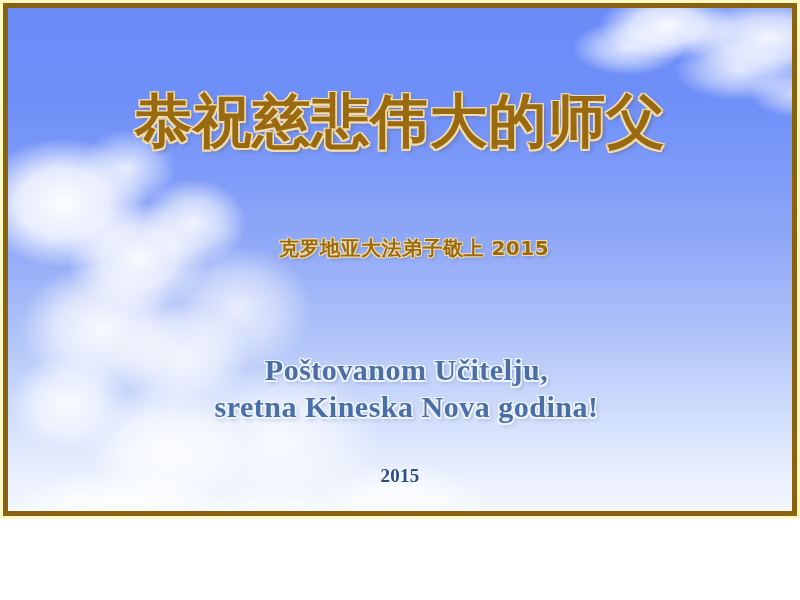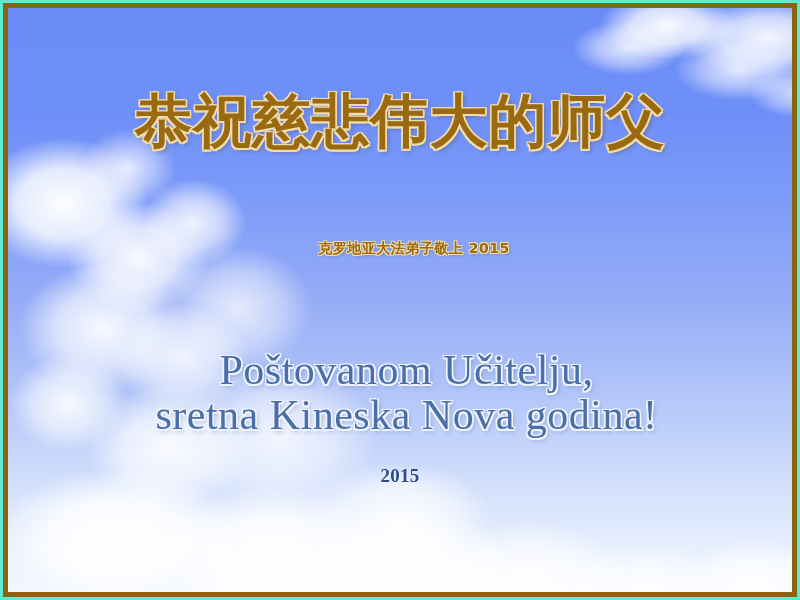--- a/index.html
+++ b/index.html
@@ -4,22 +4,22 @@
 <style>
   html, body {
     margin: 0;
     padding: 0;
     background: #ffffff;
   }
 
   #card {
     position: relative;
     width: 800px;
-    height: 600px;
-    background: #5eead4;
+    height: 519px;
+    background: #fef9c3;
     box-sizing: border-box;
     padding: 3px;
     overflow: hidden;
     font-family: "Liberation Sans", sans-serif;
   }
 
   
   #frame {
     position: absolute;
     left: 3px;
@@ -126,58 +126,58 @@
   #cn-line-2 { top: 148px; }
 
   #cn-signature {
     position: absolute;
     left: 0;
     right: 0;
     top: 228px;
     color: #9a6a10;
     font-family: "DejaVu Sans", "Liberation Sans", sans-serif;
     font-weight: bold;
-    font-size: 14px;
+    font-size: 20px;
     line-height: 24px;
     letter-spacing: 0.5px;
     white-space: nowrap;
     text-shadow:
       -1px -1px 0 #f0dcae,
        1px -1px 0 #f0dcae,
       -1px  1px 0 #f0dcae,
        1px  1px 0 #f0dcae,
        2px 2px 3px rgba(70,50,10,0.25);
     margin-left: 28px;
   }
 
   .hr-title {
     position: absolute;
     left: 0;
     right: 0;
     color: #4a6fa8;
     font-family: "Liberation Serif", "DejaVu Serif", serif;
-    font-weight: normal;
-    font-size: 42px;
+    font-weight: bold;
+    font-size: 30px;
     line-height: 50px;
     letter-spacing: 0.5px;
     white-space: nowrap;
     text-shadow:
       -1.5px -1.5px 0 #eef3fd,
        1.5px -1.5px 0 #eef3fd,
       -1.5px  1.5px 0 #eef3fd,
        1.5px  1.5px 0 #eef3fd,
       -1.5px  0    0 #eef3fd,
        1.5px  0    0 #eef3fd,
        0     -1.5px 0 #eef3fd,
        0      1.5px 0 #eef3fd,
        2px 3px 4px rgba(30,55,110,0.28);
     padding-left: 13px;
   }
   #hr-line-1 { top: 337px; }
-  #hr-line-2 { top: 382px; }
+  #hr-line-2 { top: 374px; }
 
   .hr-signature {
     position: absolute;
     left: 0;
     right: 0;
     color: #2b4a87;
     font-family: "Liberation Serif", "DejaVu Serif", serif;
     font-weight: bold;
     font-size: 19px;
     line-height: 23px;

